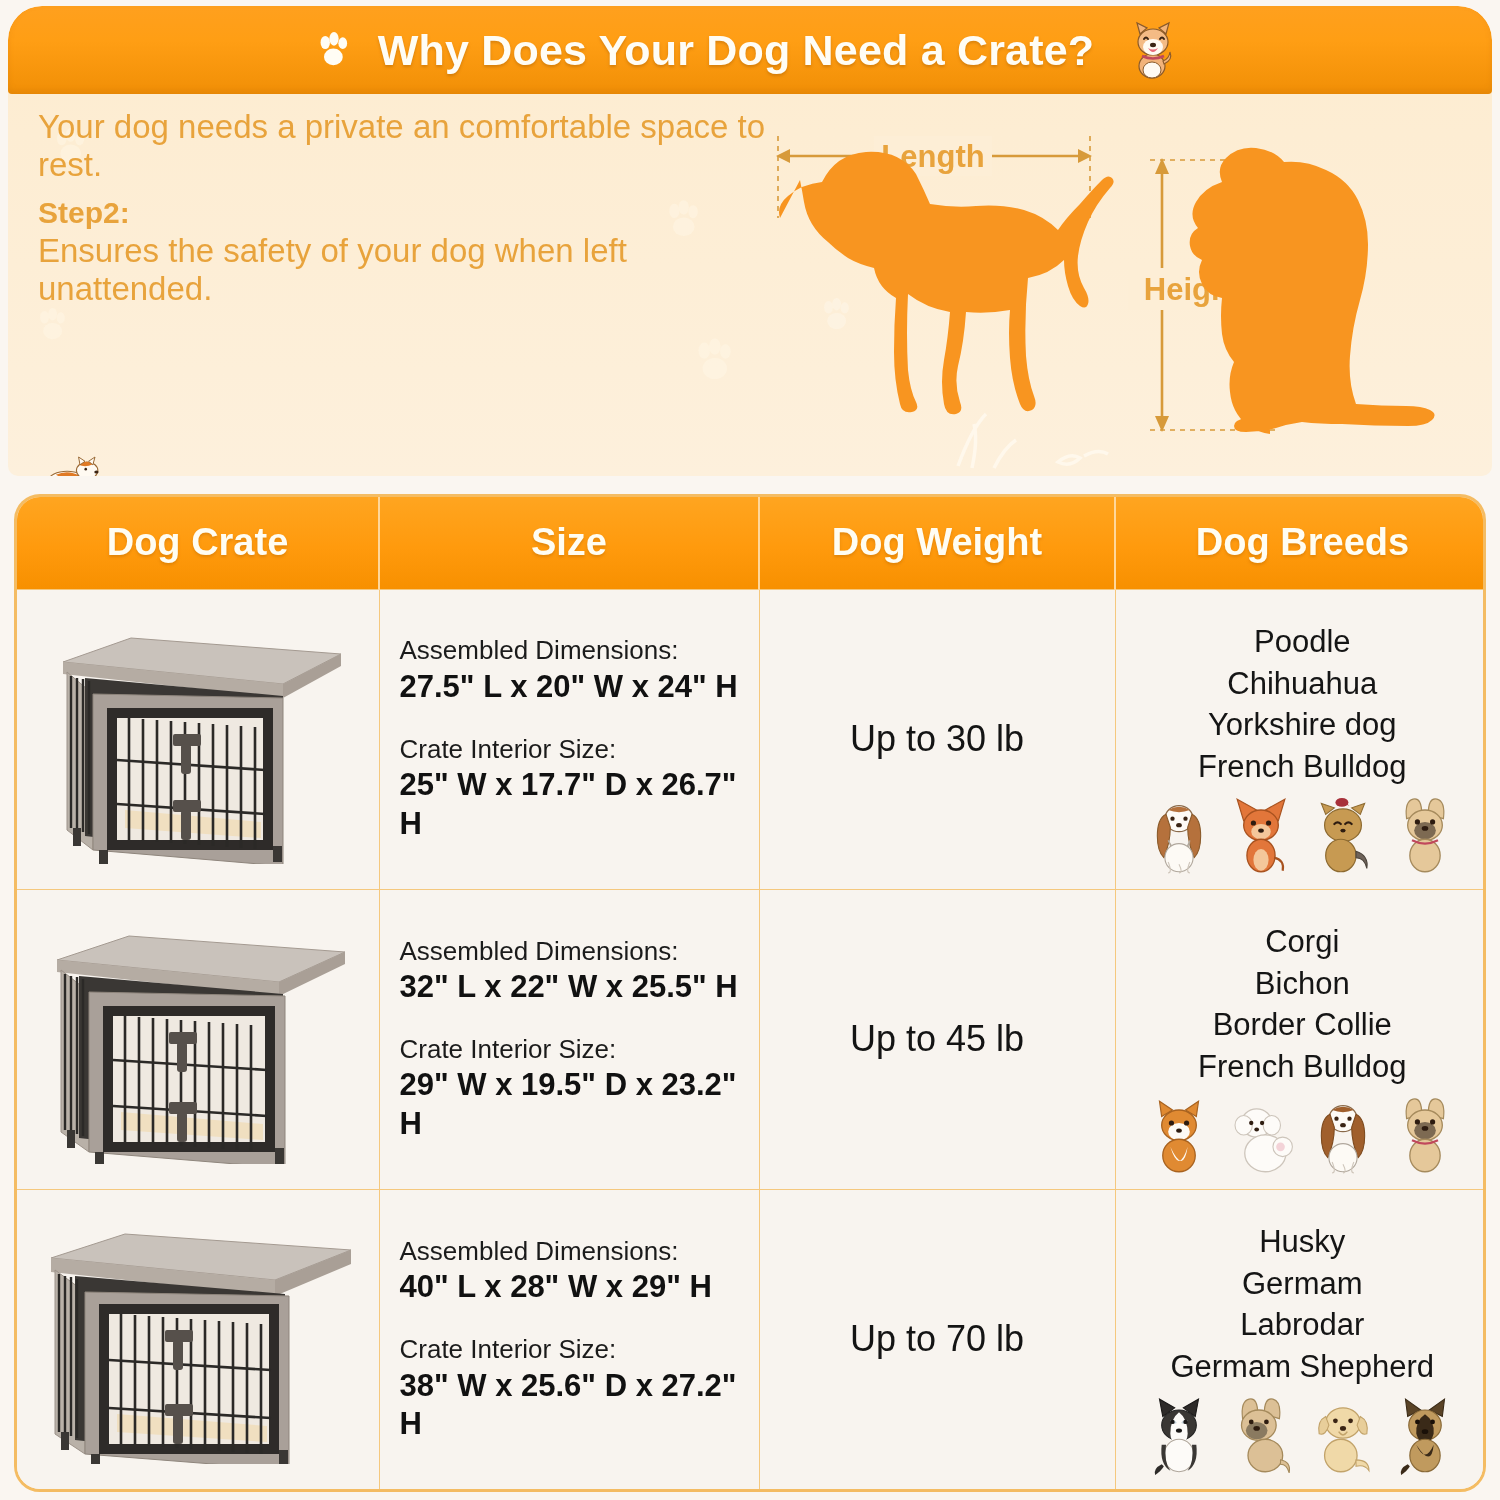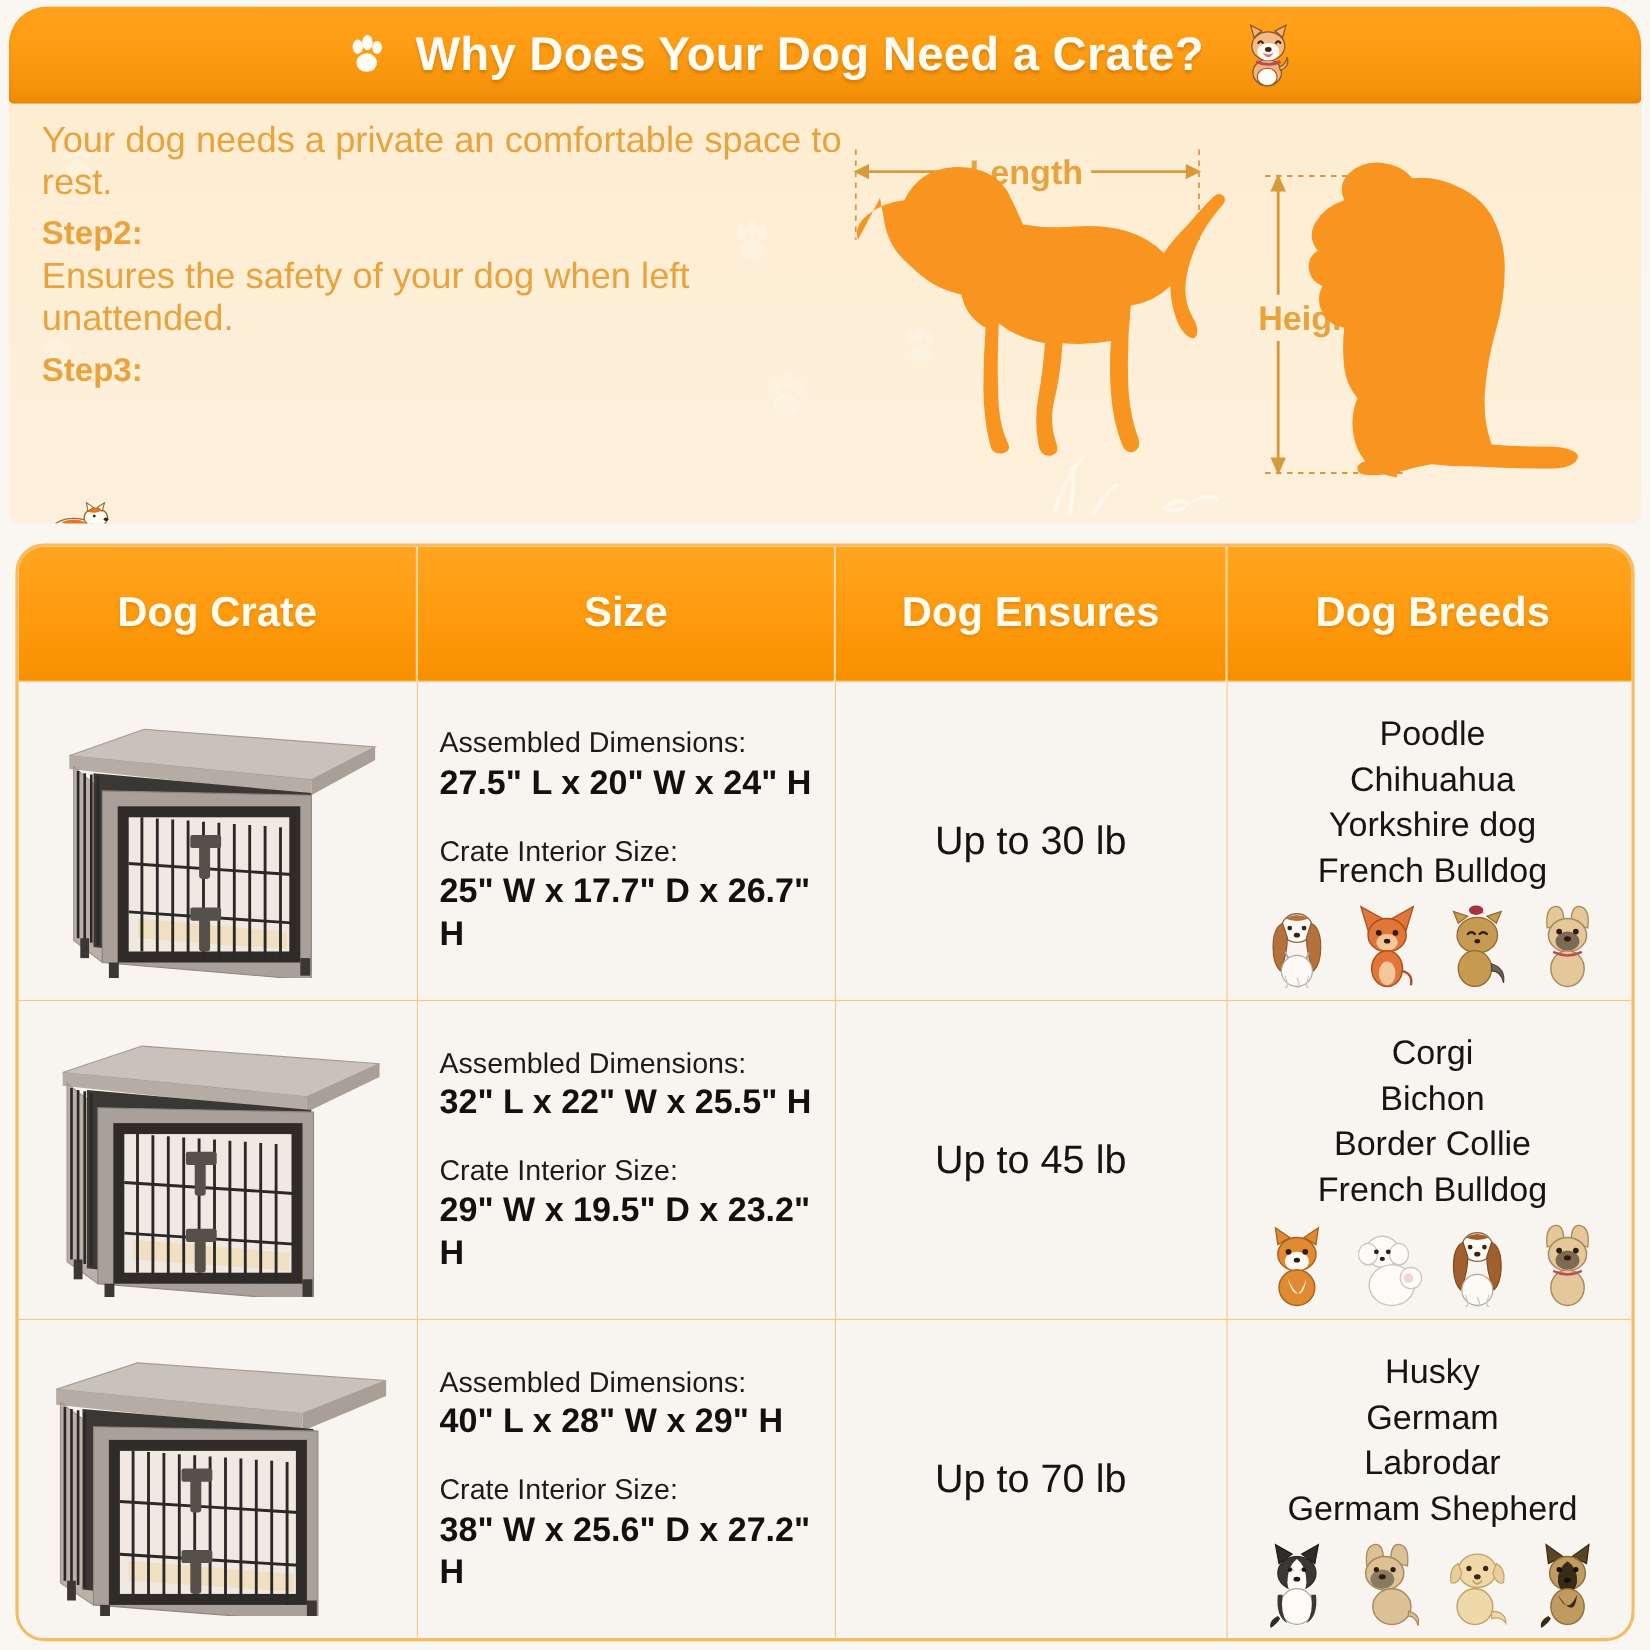--- a/index.html
+++ b/index.html
@@ -64,21 +64,21 @@
     border: 3px solid #f4bc63;
     border-radius: 26px;
     background: #f8f4ef;
     overflow: hidden;
   }
   table { width: 100%; height: 100%; border-collapse: collapse; table-layout: fixed; }
   thead th {
     background: linear-gradient(180deg,#ffa520 0%,#ff9a0d 55%,#f79000 100%);
     color: #fffdf2;
     font-size: 38px; font-weight: 700;
-    height: 122px;
+    height: 92px;
     text-shadow: 0 2px 3px rgba(160,85,0,.30);
     border-right: 2px solid #ffd79a;
     vertical-align: middle;
   }
   thead th:last-child { border-right: none; }
 
   tbody td {
     border: 1.6px solid #f5c87e;
     vertical-align: middle;
     background: #f8f4ef;
@@ -183,21 +183,20 @@
           <path d="M26 30 q5 8 10 0 q-5 3 -10 0z" fill="#e86a7a"></path>
           <path d="M20 38 q11 5 22 0" stroke="#c0485c" stroke-width="2.6" fill="none"></path>
         </svg>
       </div>
     </div>
 
     <div class="steps">
       <div class="step-b">Your dog needs a private an comfortable space to rest.</div>
       <div class="step-h">Step2:</div>
       <div class="step-b">Ensures the safety of  your dog  when left unattended.</div>
-      <div class="step-h">Step3:</div>
     </div>
 
     <svg class="corgi" viewBox="0 0 100 70">
       <path d="M18 40 q-6 -4 -10 -1 q4 4 9 4z" fill="#fffaf2" stroke="#9a6a36" stroke-width="1.4"></path>
       <ellipse cx="46" cy="40" rx="26" ry="13" fill="#fffaf2" stroke="#9a6a36" stroke-width="1.6"></ellipse>
       <path d="M30 32 q18 -8 34 2 q-14 8 -34 -2z" fill="#e07a25"></path>
       <ellipse cx="74" cy="26" rx="15" ry="12" fill="#fffaf2" stroke="#9a6a36" stroke-width="1.6"></ellipse>
       <path d="M62 18 q10 -8 20 -1 q-10 5 -20 1z" fill="#e07a25"></path>
       <path d="M64 18 l-2 -11 l9 6z" fill="#fffaf2" stroke="#9a6a36" stroke-width="1.4"></path>
       <path d="M82 18 l3 -11 l-9 6z" fill="#fffaf2" stroke="#9a6a36" stroke-width="1.4"></path>
@@ -261,21 +260,21 @@
       <colgroup>
         <col class="col-crate">
           <col class="col-size">
           <col class="col-weight">
           <col class="col-breed">
       </colgroup>
       <thead>
         <tr>
           <th>Dog Crate</th>
           <th>Size</th>
-          <th>Dog Ensures</th>
+          <th>Dog Weight</th>
           <th>Dog Breeds</th>
         </tr>
       </thead>
       <tbody>
 
         <tr>
           <td class="crate-cell">
             <svg class="crate-img" viewBox="0 0 330 250">
               <polygon points="30,48 98,24 308,40 250,70" fill="#c9c2bb" stroke="#a49a91" stroke-width="1"></polygon>
               <polygon points="30,48 30,60 250,84 250,70" fill="#b5aca3"></polygon>

